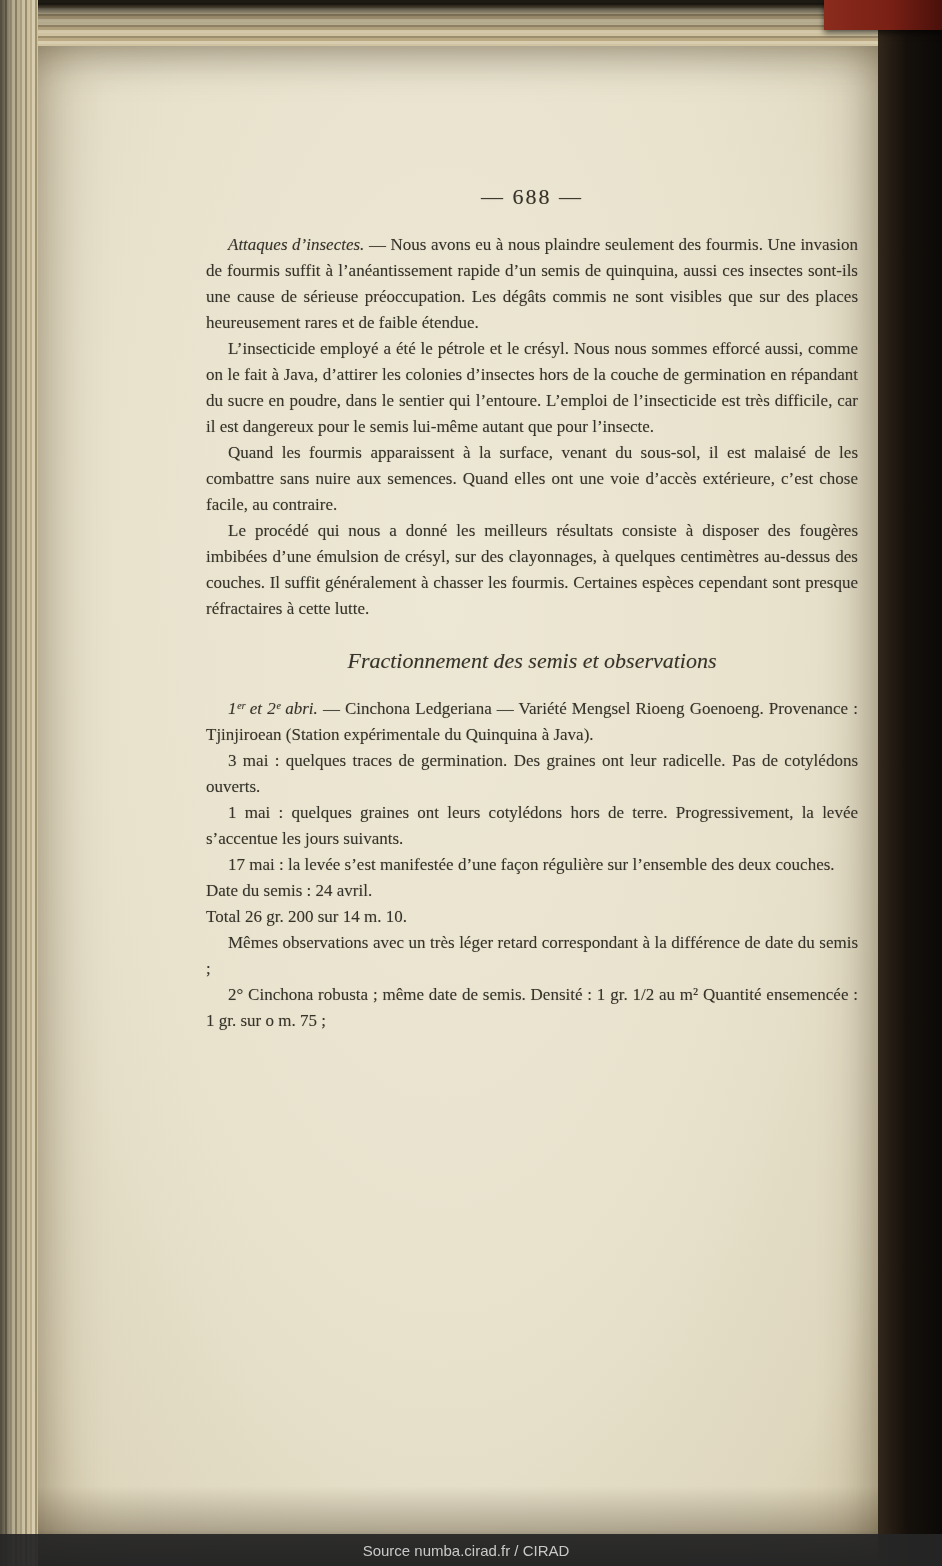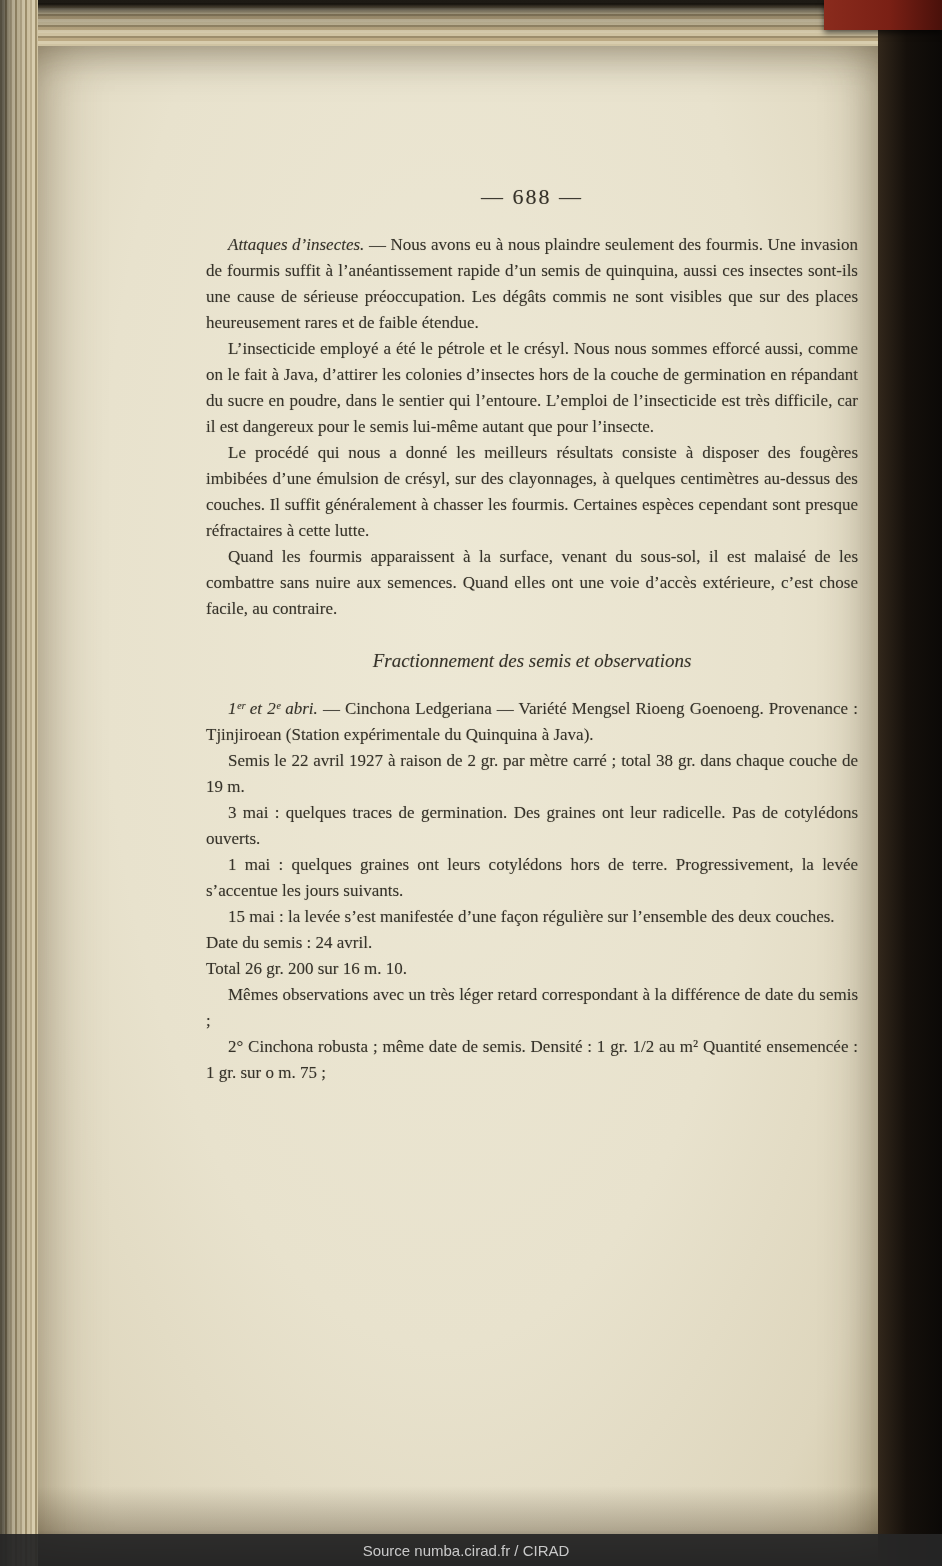--- a/index.html
+++ b/index.html
@@ -54,21 +54,21 @@
     text-shadow:0 0 1px rgba(55,50,40,0.30);
   }
   .page-number {
     text-align:center; font-size:22px; letter-spacing:2px; margin-bottom:22px;
   }
   .para { margin:0; }
   .indent { text-indent:22px; }
   .lead { font-style:italic;margin-top:10px; }
   .heading {
     text-align:center; font-style:italic; margin:26px 0 22px; text-indent:0;
-    font-size:19px;
+    font-size:22px;
   }
   .gap-top { margin-top:18px; }
   
   .footer {
     position:absolute; left:0; right:0; bottom:0; height:32px; z-index:10;
     background:rgba(38,38,38,0.94);
     color:#c9c9c9; font-family:"Liberation Sans", sans-serif; font-size:15px;
     display:flex; align-items:center; justify-content:center; padding-right:10px;
   }
 </style>
@@ -84,42 +84,41 @@
 
   <div class="page">
     <div class="textblock">
 
       <div class="page-number">— 688 —</div>
 
       <p class="para indent"><em class="lead">Attaques d’insectes.</em><span> — Nous avons eu à nous plaindre seulement des fourmis. Une invasion de fourmis suffit à l’anéantissement rapide d’un semis de quinquina, aussi ces insectes sont-ils une cause de sérieuse préoccupation. Les dégâts commis ne sont visibles que sur des places heureusement rares et de faible étendue.</span></p>
 
       <p class="para indent"><span>L’insecticide employé a été le pétrole et le crésyl. Nous nous sommes efforcé aussi, comme on le fait à Java, d’attirer les colonies d’insectes hors de la couche de germination en répandant du sucre en poudre, dans le sentier qui l’entoure. L’emploi de l’insecticide est très difficile, car il est dangereux pour le semis lui-même autant que pour l’insecte.</span></p>
 
+      <p class="para indent"><span>Quand les fourmis apparaissent à la surface, venant du sous-sol, il est malaisé de les combattre sans nuire aux semences. Quand elles ont une voie d’accès extérieure, c’est chose facile, au contraire.</span></p>
+
       <p class="para indent"><span>Le procédé qui nous a donné les meilleurs résultats consiste à disposer des fougères imbibées d’une émulsion de crésyl, sur des clayonnages, à quelques centimètres au-dessus des couches. Il suffit généralement à chasser les fourmis. Certaines espèces cependant sont presque réfractaires à cette lutte.</span></p>
-
-      <p class="para indent"><span>Quand les fourmis apparaissent à la surface, venant du sous-sol, il est malaisé de les combattre sans nuire aux semences. Quand elles ont une voie d’accès extérieure, c’est chose facile, au contraire.</span></p>
 
       <div class="heading">Fractionnement des semis et observations</div>
 
       <p class="para indent"><em class="lead">1ᵉʳ et 2ᵉ abri.</em><span> — Cinchona Ledgeriana — Variété Mengsel Rioeng Goenoeng. Provenance : Tjinjiroean (Station expérimentale du Quinquina à Java).</span></p>
 
 
-      <p class="para indent"><span>Semis le 22 avril 1927 à raison de 2 gr. par mètre carré ; total 38 gr. dans chaque couche de 19 m.</span></p>
 
 
       <p class="para indent"><span>3 mai : quelques traces de germination. Des graines ont leur radicelle. Pas de cotylédons ouverts.</span></p>
 
       <p class="para indent"><span>1 mai : quelques graines ont leurs cotylédons hors de terre. Progressivement, la levée s’accentue les jours suivants.</span></p>
 
-      <p class="para indent"><span>15 mai : la levée s’est manifestée d’une façon régulière sur l’ensemble des deux couches.</span></p>
+      <p class="para indent"><span>17 mai : la levée s’est manifestée d’une façon régulière sur l’ensemble des deux couches.</span></p>
 
 
       <p class="para"><span>Date du semis : 24 avril.</span></p>
 
-      <p class="para"><span>Total 26 gr. 200 sur 16 m. 10.</span></p>
+      <p class="para"><span>Total 26 gr. 200 sur 14 m. 10.</span></p>
 
       <p class="para indent"><span>Mêmes observations avec un très léger retard correspondant à la différence de date du semis ;</span></p>
 
       <p class="para indent"><span>2° Cinchona robusta ; même date de semis. Densité : 1 gr. 1/2 au m² Quantité ensemencée : 1 gr. sur o m. 75 ;</span></p>
 
     </div>
   </div>
 
   <div class="footer">
     <span>Source numba.cirad.fr / CIRAD</span>

